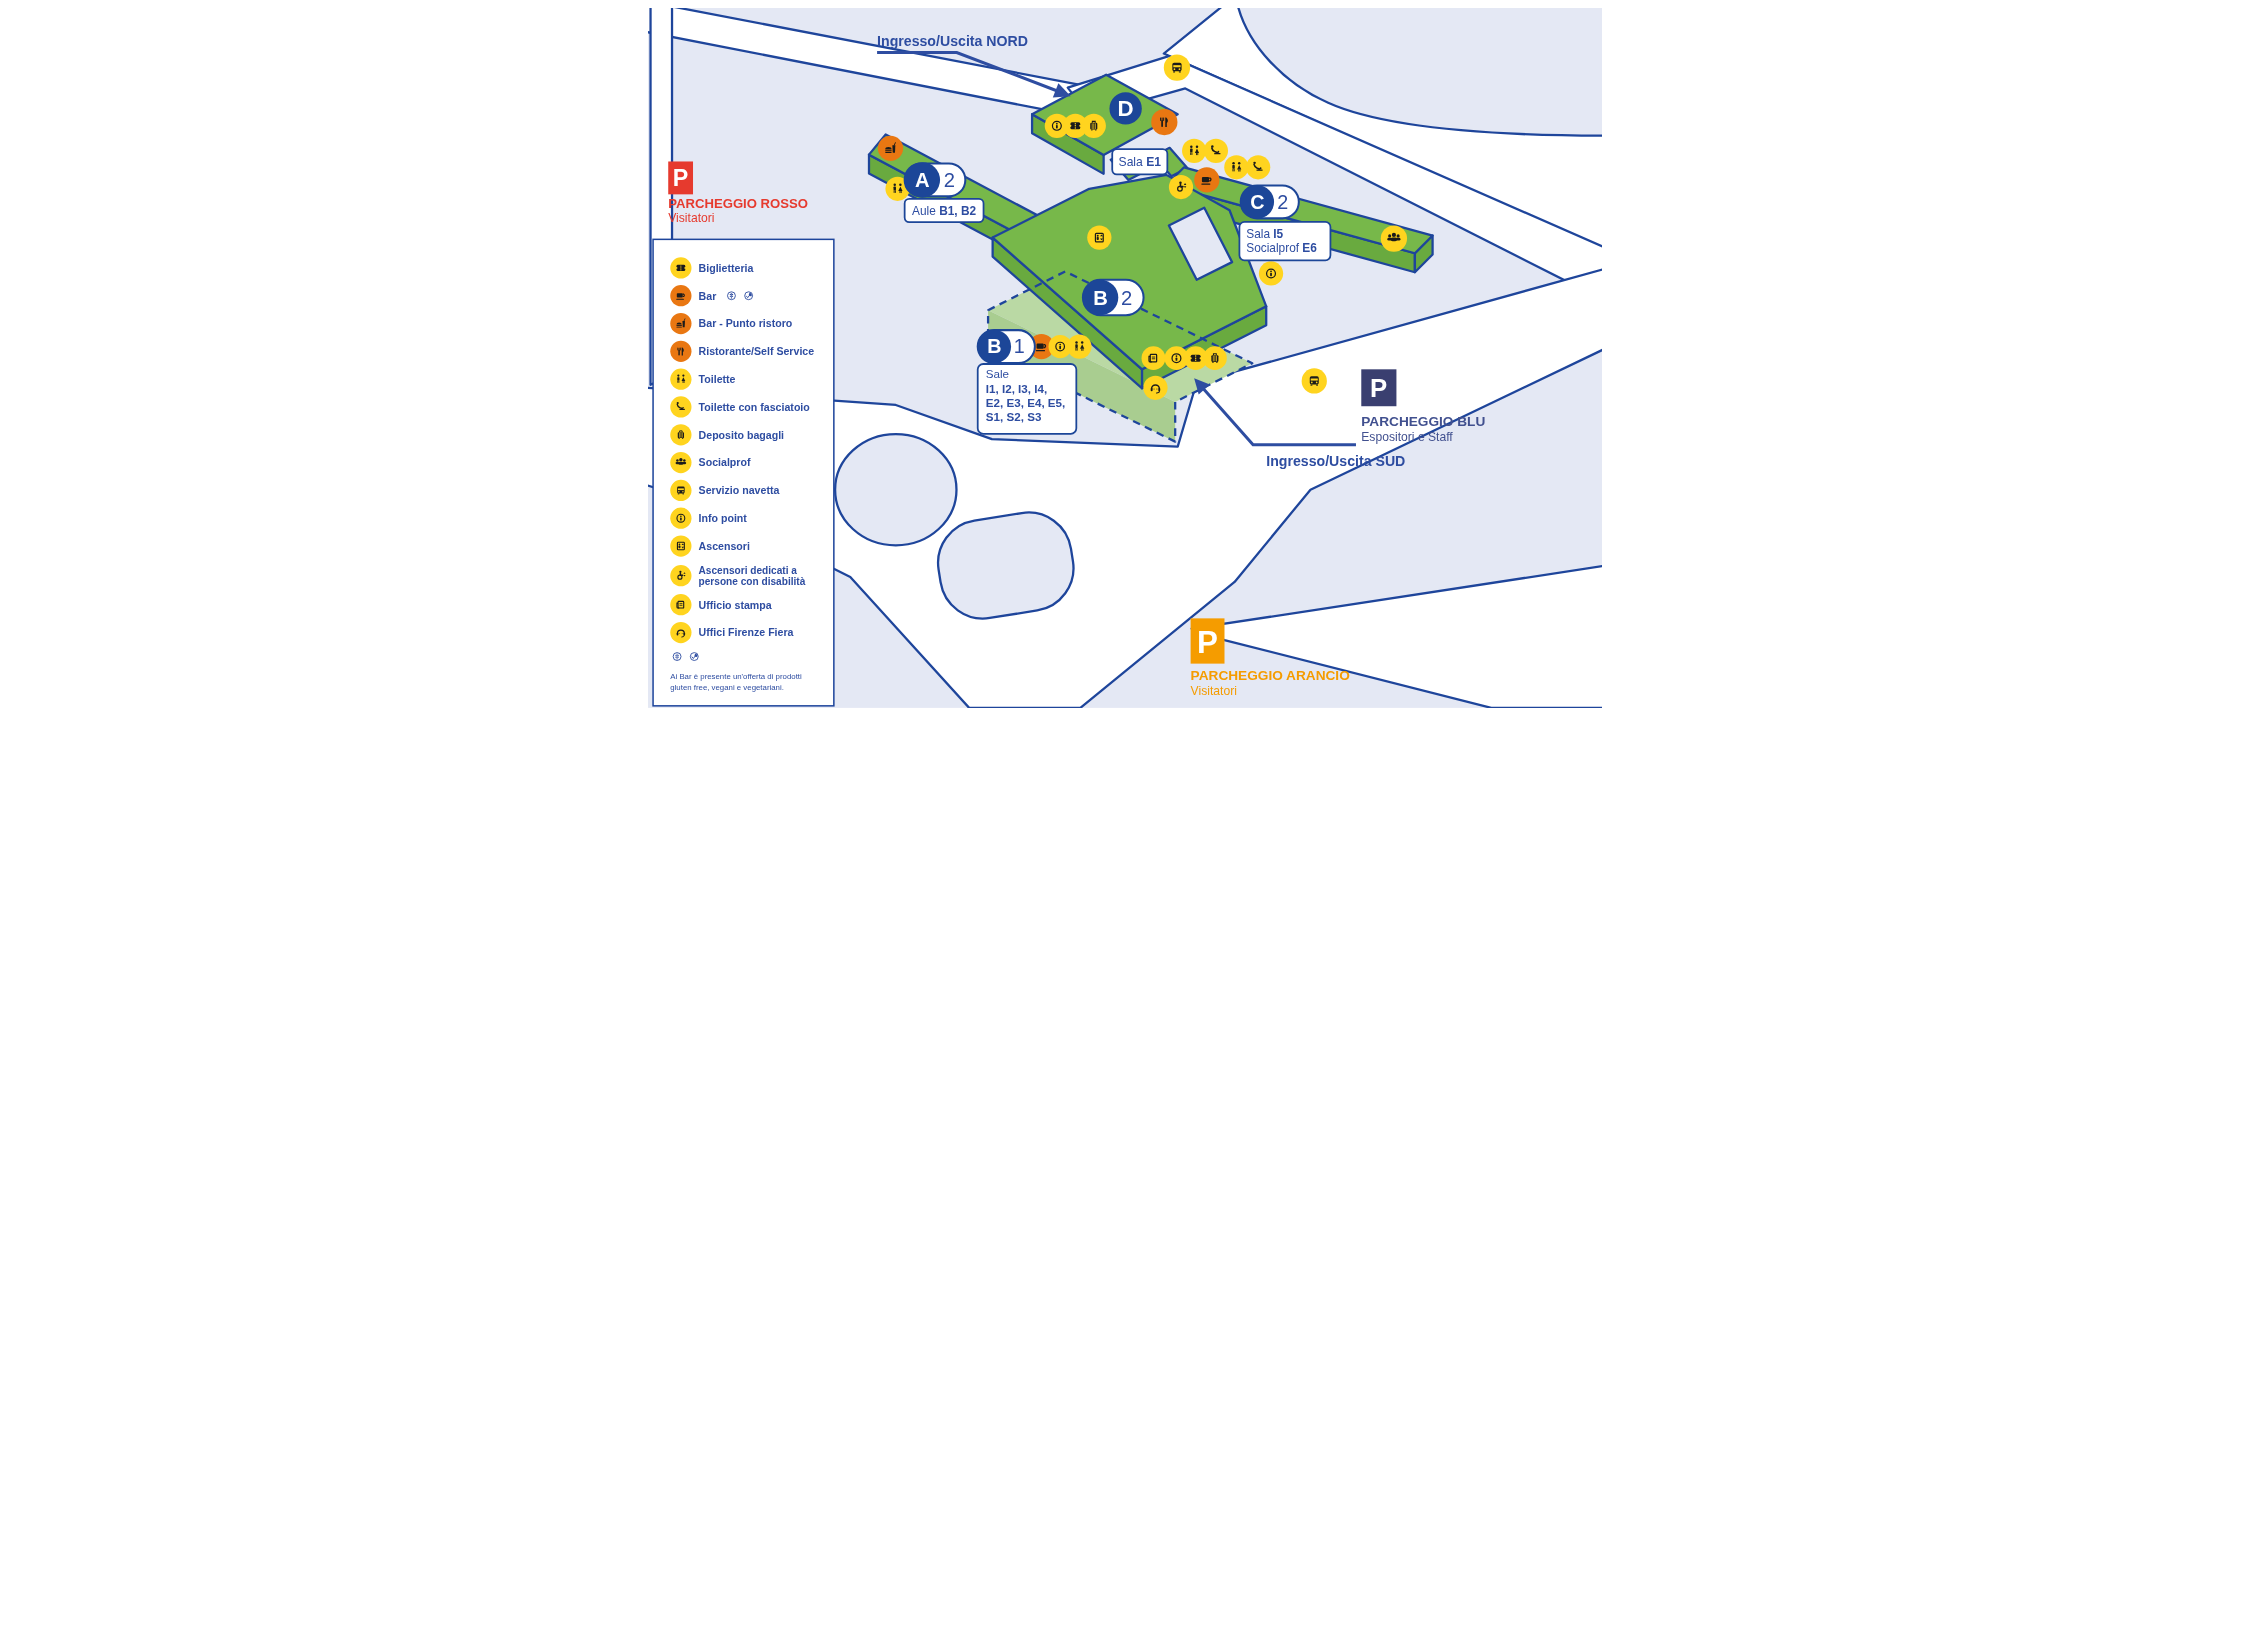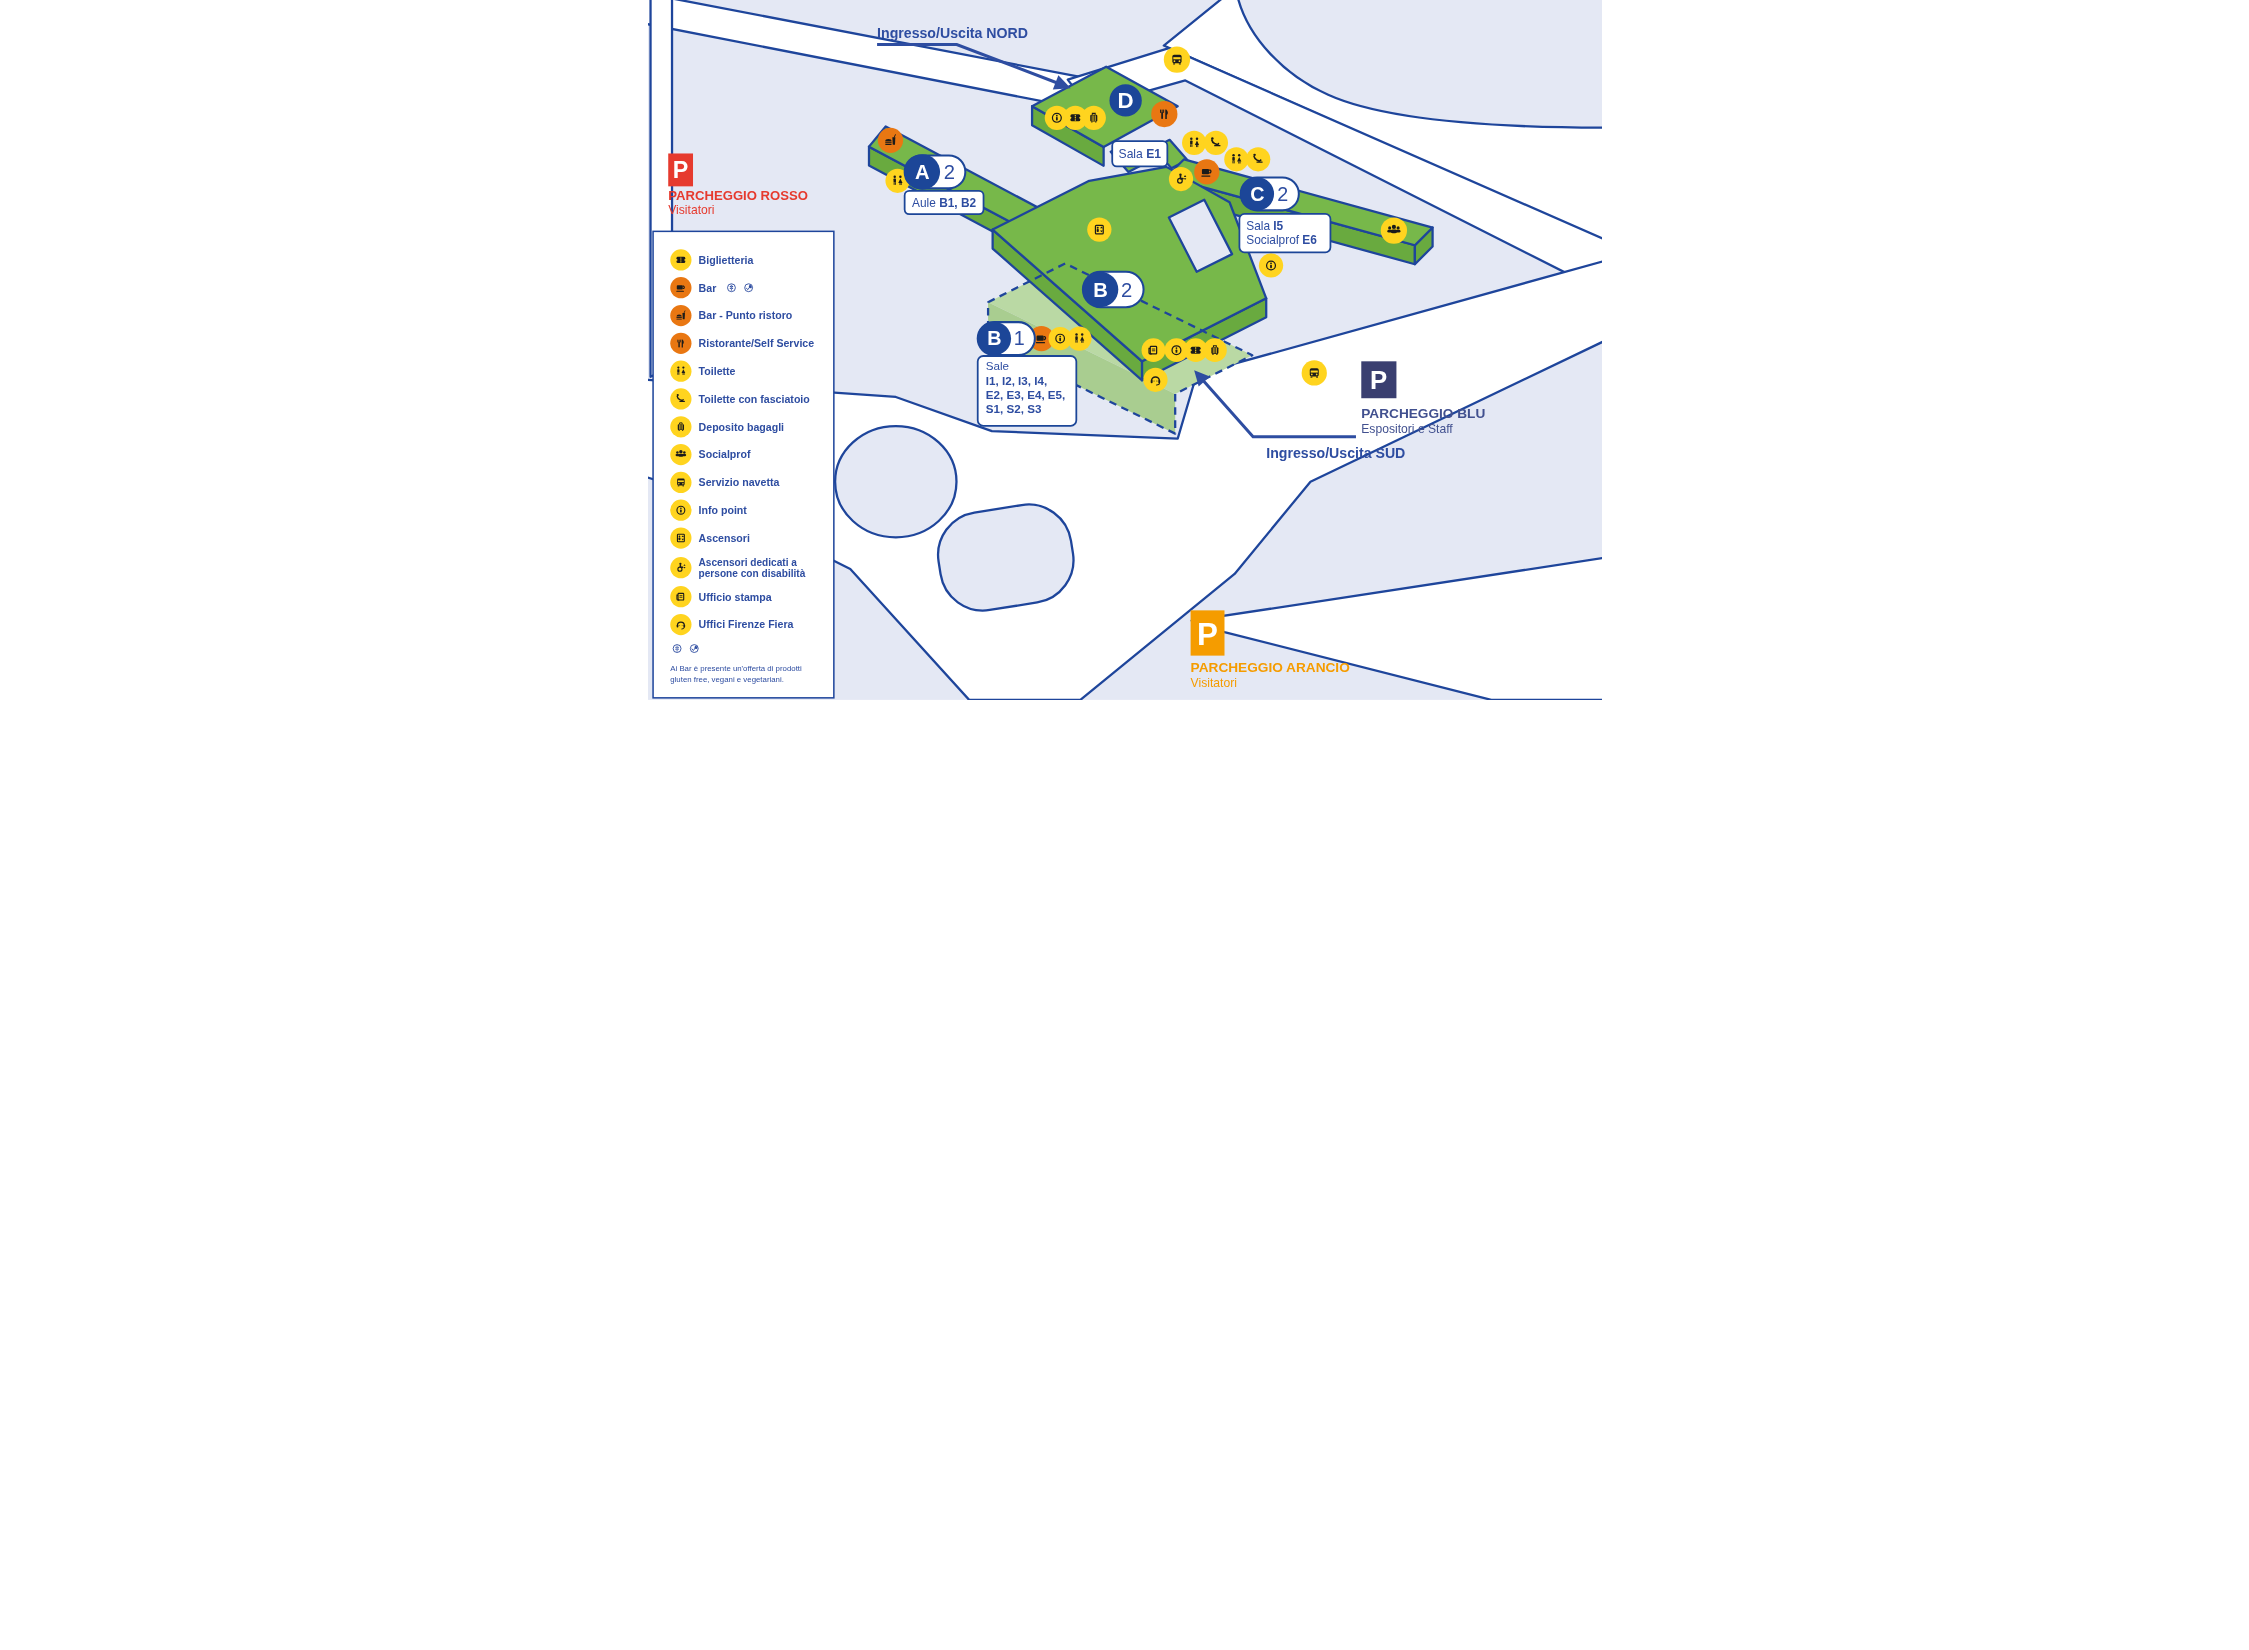--- a/index.html
+++ b/index.html
@@ -1,16 +1,16 @@
 <!DOCTYPE html>
 <html style="font-size:9.5px"><head>
 <meta charset="utf-8">
 <style>
   html,body{margin:0;padding:0;background:#ffffff;}
-  .wrap{width:100%;max-width:954px;margin:0 auto;}
+  .wrap{width:100%;max-width:954px;margin:8px auto;}
   svg{display:block;width:100%;height:auto;}
   text{font-family:"Liberation Sans","DejaVu Sans",sans-serif;}
   .tb{font-weight:bold;}
   .navy{fill:#2e4da1;}
   .red{fill:#e63a2e;}
   .orange-t{fill:#f59c00;}
   .white-t{fill:#ffffff;}
   .blu-t{fill:#41508f;}
   .ic{fill:#1b1b1b;}
 </style>

